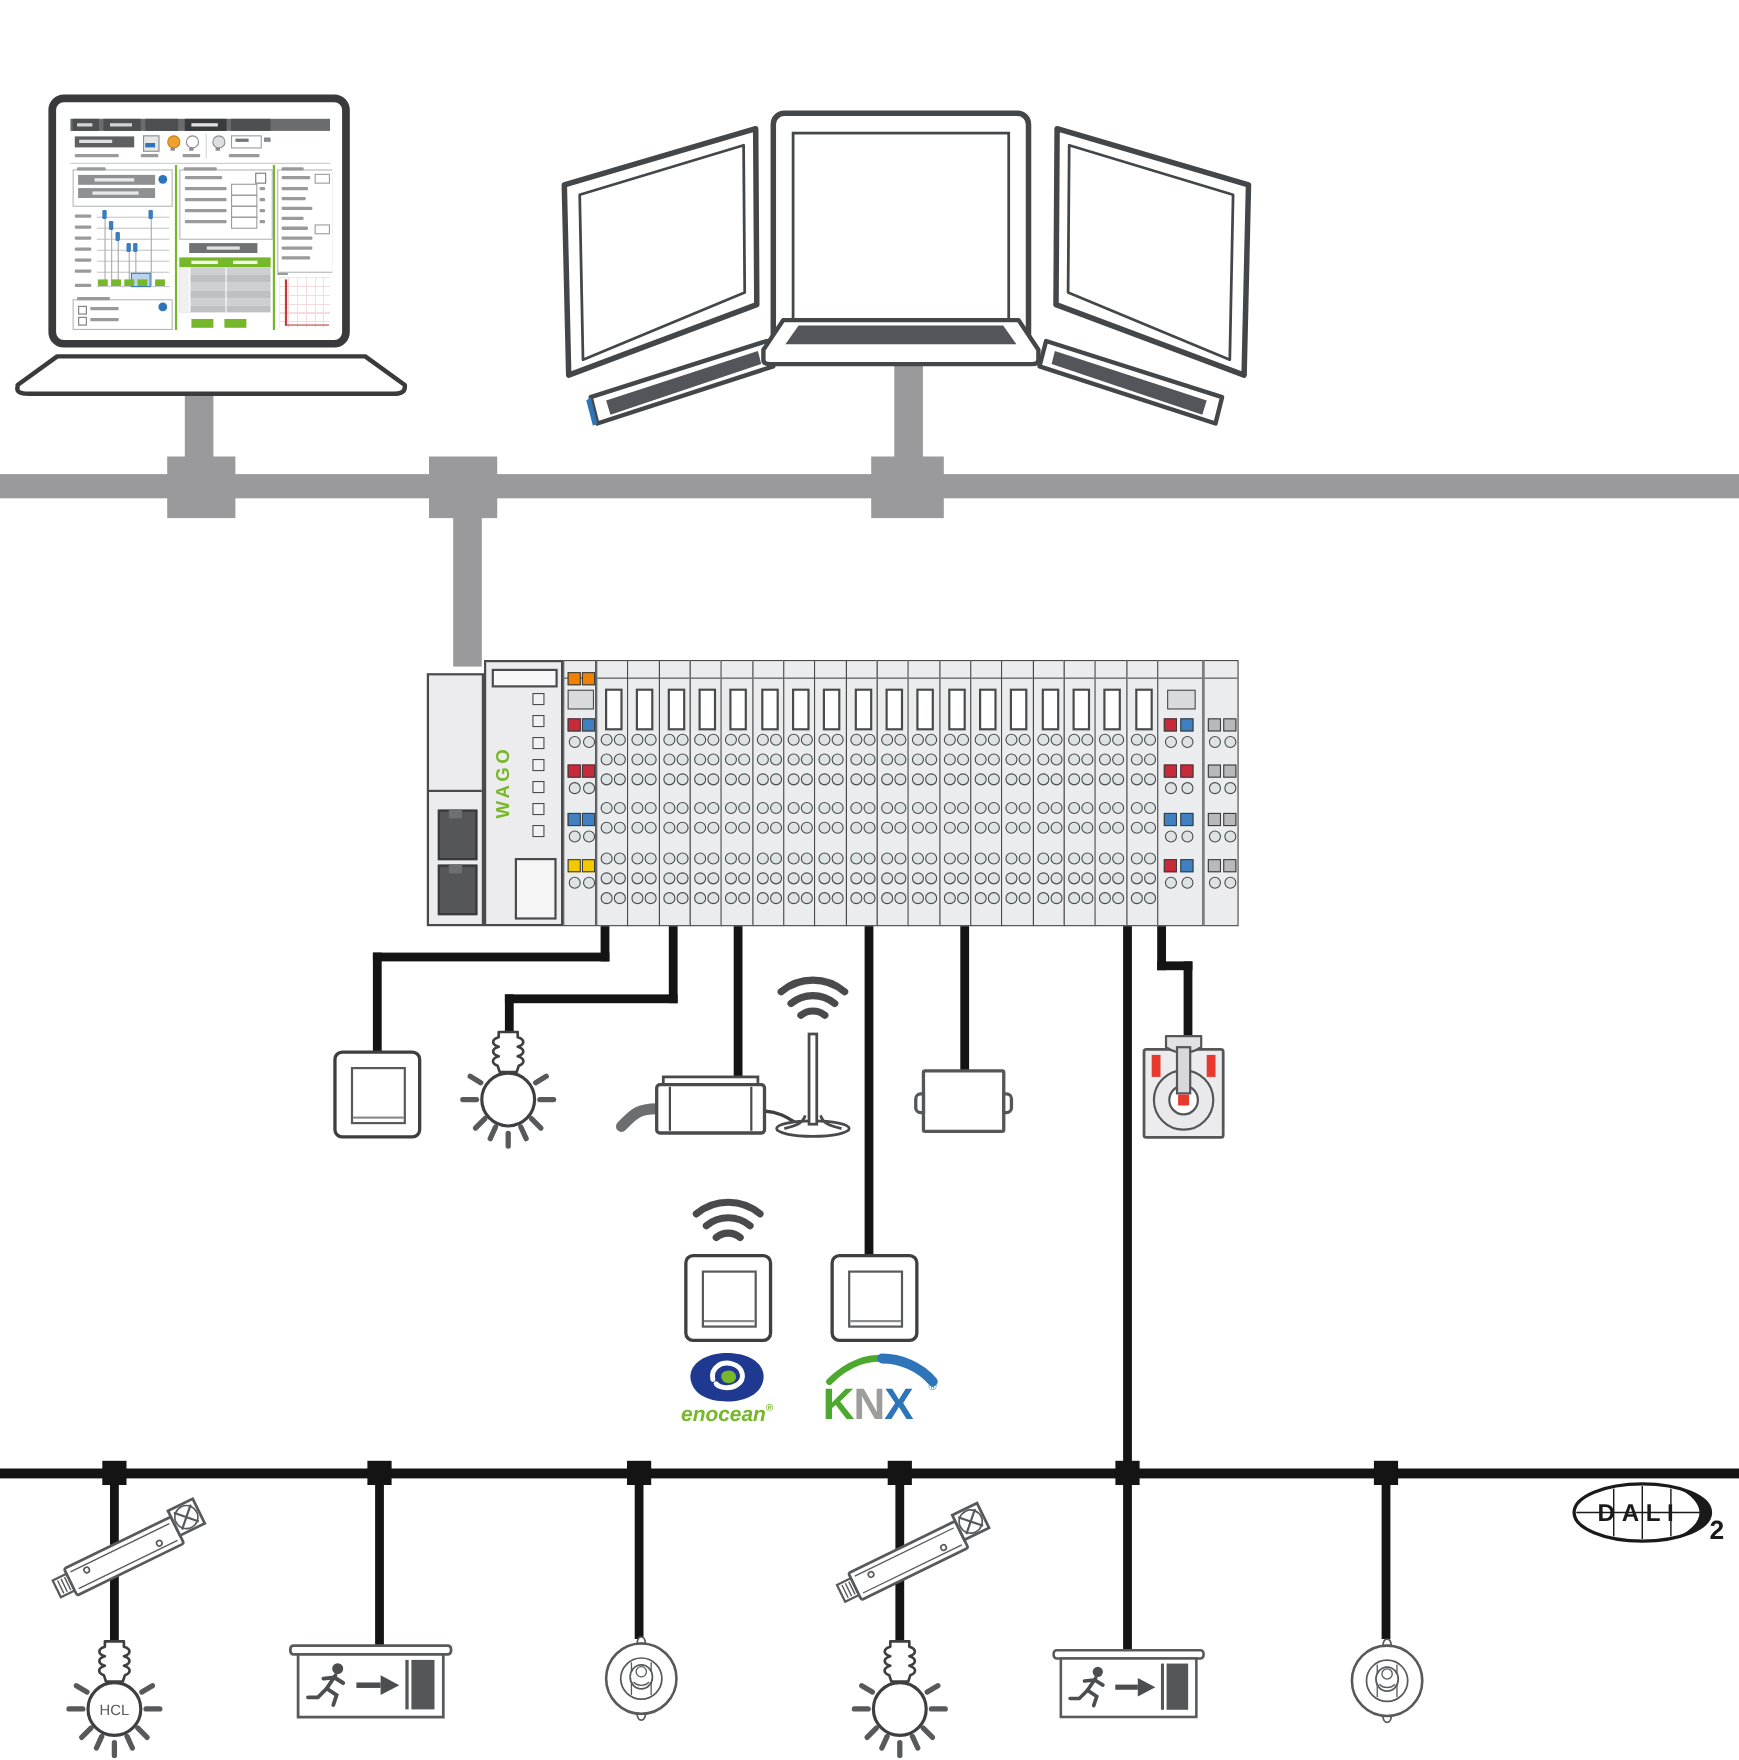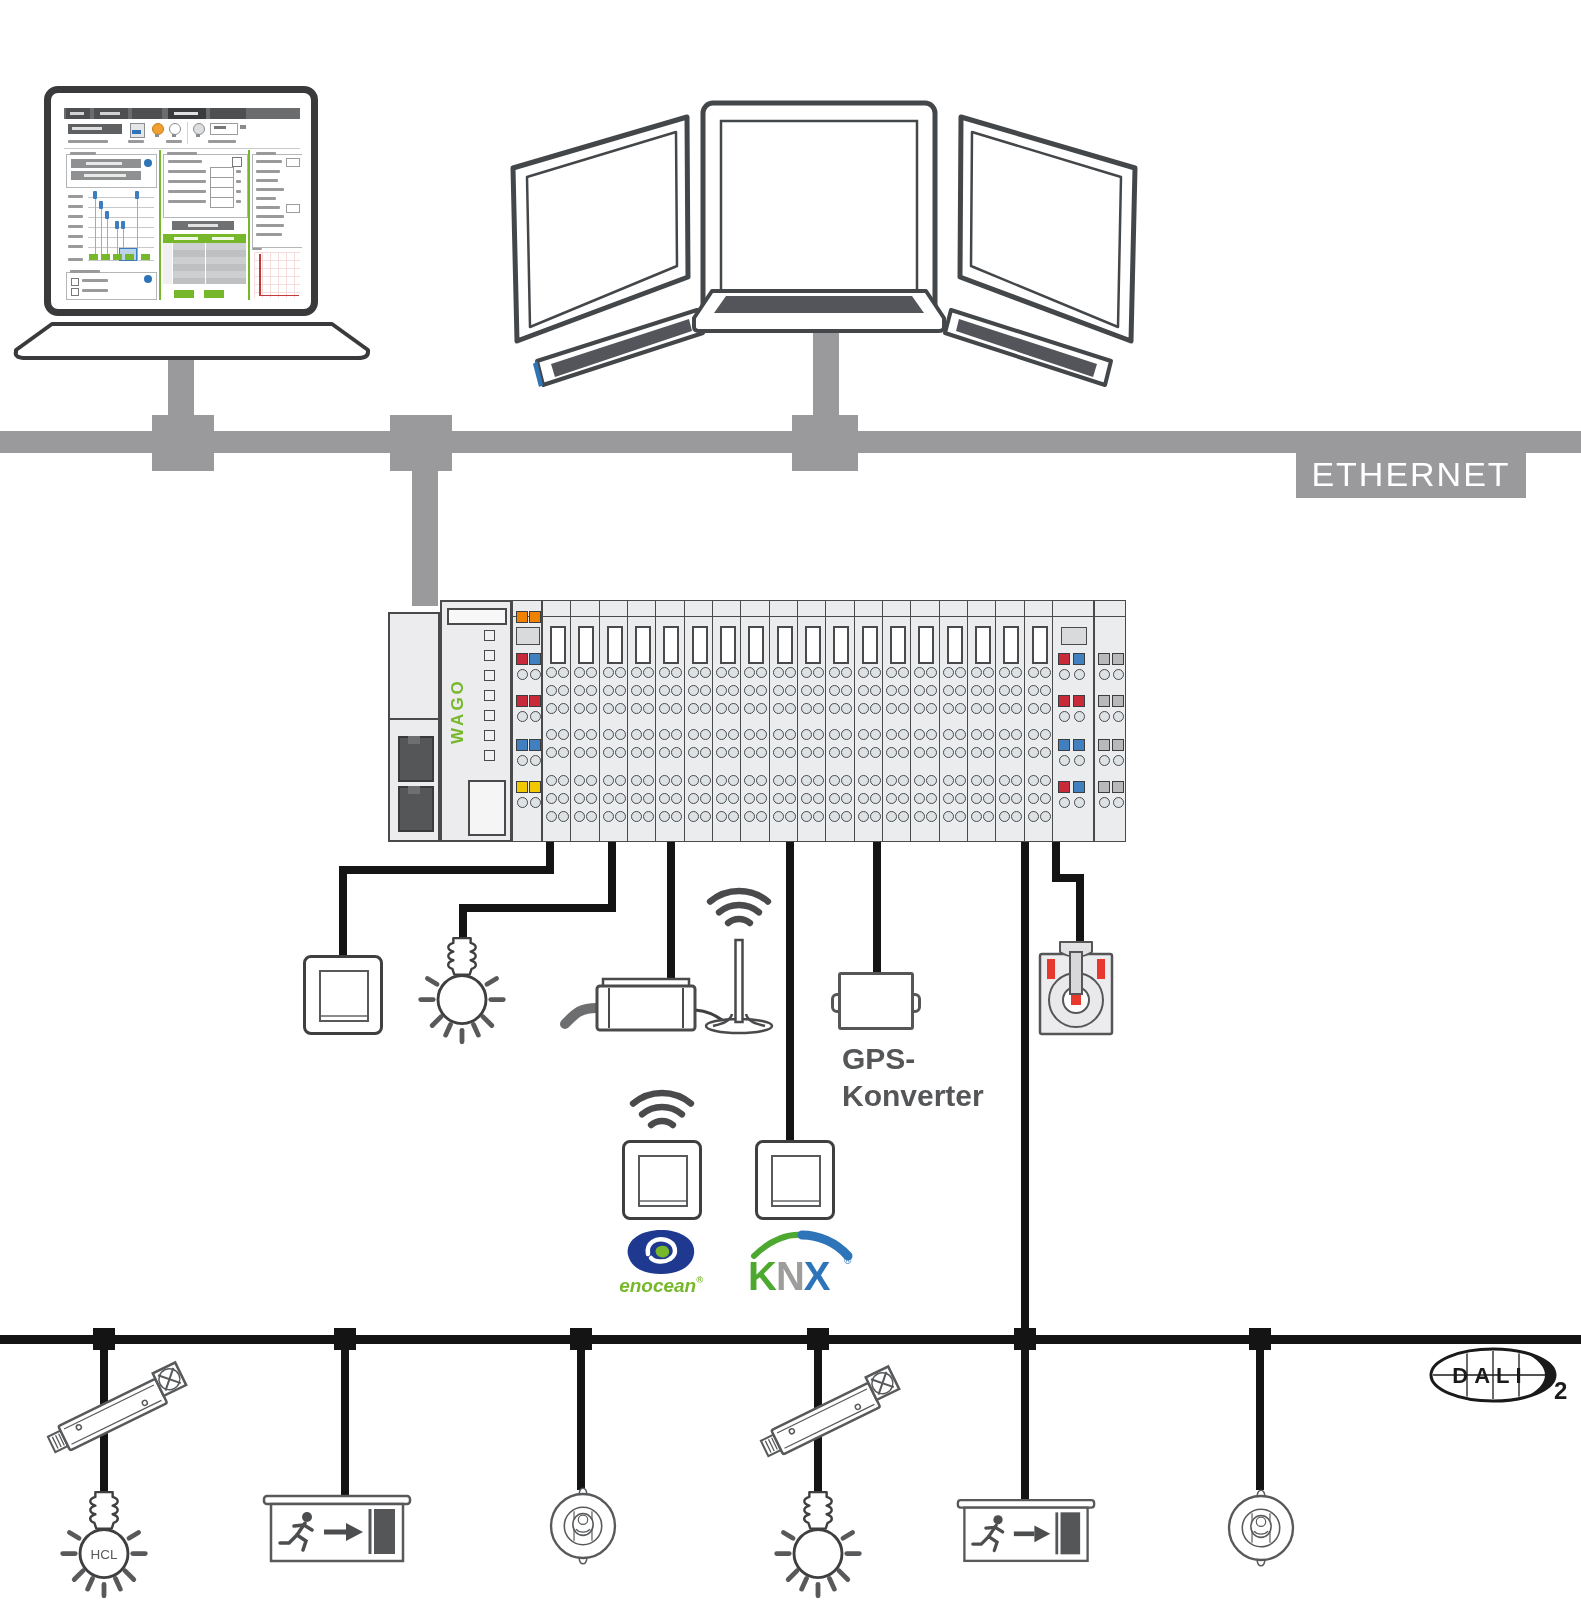--- a/index.html
+++ b/index.html
@@ -57,23 +57,20 @@
 <div class="stage">
 
   <div class="gbar" style="left:168px;top:348px;width:26px;height:90px;"></div>
   <div class="gbar" style="left:813px;top:318px;width:26px;height:120px;"></div>
   <div class="gbar" style="left:412px;top:458px;width:26px;height:148px;"></div>
 
   <div class="ethernet-bus"></div>
   <div class="junction" style="left:152px;top:415px;width:62px;height:56px;"></div>
   <div class="junction" style="left:390px;top:415px;width:62px;height:56px;"></div>
   <div class="junction" style="left:792px;top:415px;width:66px;height:56px;"></div>
-  <div class="ethernet-label">
-    <span>ETHERNET</span>
-  </div>
 
   <svg class="a" style="left:2px;top:316px;z-index:1;" width="378" height="46" viewBox="0 0 378 46">
     <path d="M 14,34 L 50,8 H 330 L 366,34 L 366,36 Q 366,42 356,42 H 24 Q 12,42 14,36 Z" fill="#fff" stroke="#3a3a3c" stroke-width="4" stroke-linejoin="round"></path>
   </svg>
   <div class="laptop-frame"></div>
   <div class="ui">
 
     <div class="a" style="left:2px;top:6px;width:236px;height:11px;background:#6b6c6e;"></div>
     <div class="a" style="left:4px;top:6px;width:24px;height:11px;background:#4e4f51;"></div>
     <div class="a" style="left:32px;top:6px;width:34px;height:11px;background:#4e4f51;"></div>
@@ -743,24 +740,20 @@
     <rect x="200.5" y="78" width="7" height="82" fill="#fff" stroke="#4a4a4c" stroke-width="2.5"></rect>
     <rect x="68" y="117" width="86" height="9" fill="#fff" stroke="#4a4a4c" stroke-width="2.5"></rect>
     <rect x="62" y="124" width="98" height="44" rx="3" fill="#fff" stroke="#4a4a4c" stroke-width="3"></rect>
     <path d="M 74,126 V 166 M 148,126 V 166" stroke="#4a4a4c" stroke-width="2"></path>
   </svg>
 
   <div class="gpsbox">
     <div class="gpstab" style="left:-10px;top:18px;border-radius:6px 0 0 6px;"></div>
     <div class="gpstab" style="right:-10px;top:18px;border-radius:0 6px 6px 0;"></div>
   </div>
-  <div class="gpslabel">
-    <div>GPS-</div>
-    <div>Konverter</div>
-  </div>
 
   <svg class="a dev" style="left:1038px;top:940px;" width="76" height="96" viewBox="0 0 76 96">
     <rect x="2" y="14" width="72" height="80" rx="2" fill="#ececee" stroke="#555658" stroke-width="2.5"></rect>
     <circle cx="38" cy="60" r="27" fill="#e9e9eb" stroke="#555658" stroke-width="2"></circle>
     <circle cx="38" cy="60" r="13" fill="#fff" stroke="#555658" stroke-width="2"></circle>
     <rect x="9" y="19" width="8" height="20" fill="#e8392f"></rect>
     <rect x="59" y="19" width="8" height="20" fill="#e8392f"></rect>
     <path d="M 22,2 H 54 L 54,12 Q 38,22 22,12 Z" fill="#e2e2e4" stroke="#555658" stroke-width="2" stroke-linejoin="round"></path>
     <rect x="32" y="12" width="12" height="42" fill="#d8d8da" stroke="#555658" stroke-width="2"></rect>
     <rect x="33" y="55" width="10" height="10" fill="#e8392f"></rect>

